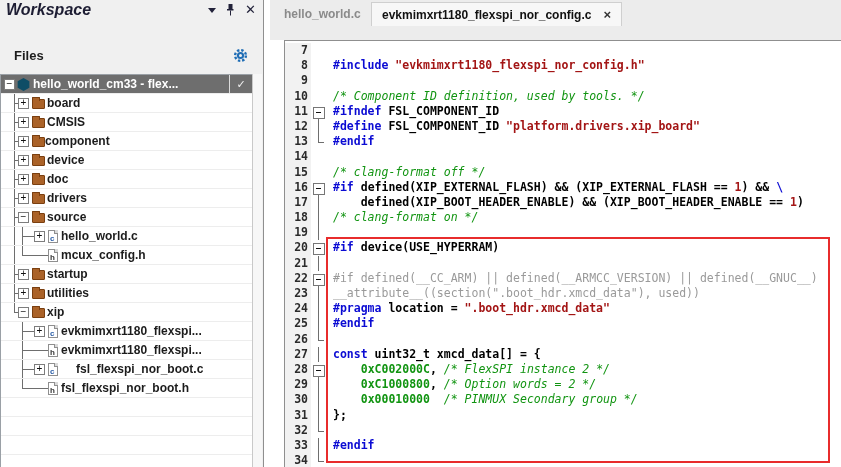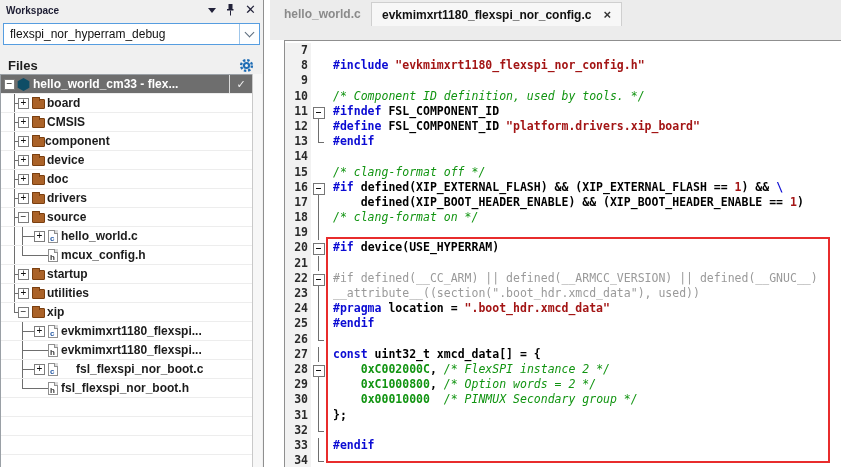--- a/index.html
+++ b/index.html
@@ -5,38 +5,38 @@
   * { margin:0; padding:0; box-sizing:border-box; }
   html,body { width:841px; height:467px; overflow:hidden; background:#fff;
               font-family:"Liberation Sans","DejaVu Sans",sans-serif; }
   .app { position:relative; width:841px; height:467px; background:#fff; }
 
   
   .left-panel { position:absolute; left:0; top:0; width:264px; height:467px;
                 background:#f0f0f0; border-right:1px solid #8f8f8f; }
   .panel-titlebar { position:absolute; left:0; top:0; right:1px; height:20px;
                     display:flex; align-items:center; padding:0 6px; background:#f0f0f0; }
-  .panel-title { font-size:10px; font-weight:700; color:#1d1d33; flex:1; }
+  .panel-title { font-size:16px; font-weight:700; color:#1d1d33; flex:1;font-style:italic; }
   .tb-icons { display:flex; align-items:center; gap:10px; }
   .tri-down { width:0; height:0; border-left:4px solid transparent; border-right:4px solid transparent;
               border-top:5px solid #22223a; }
   .pin-icon svg { display:block; }
   .x-icon { font-size:13px; font-weight:700; color:#22223a; line-height:12px; }
 
   .combo { position:absolute; left:3px; top:23px; width:257px; height:22px; background:#fff;
            border:1px solid #569de0; display:flex; align-items:center; }
   .combo-text { flex:1; font-size:12px; color:#111; padding-left:6px;
                 white-space:nowrap; overflow:hidden; }
   .combo-btn { width:20px; height:100%; border-left:1px solid #9fc6ea; background:#fdfeff;
                display:flex; align-items:center; justify-content:center; }
   .chev { width:7px; height:7px; border-right:1.6px solid #5a6b7c; border-bottom:1.6px solid #5a6b7c;
           transform:rotate(45deg); margin-top:-3px; }
 
   .files-header { position:absolute; left:0; top:48px; right:1px; height:25px;
-                  display:flex; align-items:flex-end; padding:0 8px; }
+                  display:flex; align-items:flex-start; padding:0 14px; }
   .files-label { font-size:13px; font-weight:700; color:#1c1c1c; flex:1; }
   .gear-icon svg { display:block; }
 
   .tree { position:absolute; left:0; top:74px; bottom:0; width:253px; background:#fff;
           border:1px solid #9aa0a6; border-bottom:none; overflow:hidden; }
   .tree-row { position:relative; height:19px; border-bottom:1px solid #ededed;
               font-size:12px; font-weight:600; color:#1c1c1c; }
   .tree-row.selected { background:#6e6e6e; color:#fff; }
   .t-label { position:absolute; top:0; height:18px; line-height:18px; white-space:nowrap; }
   .rail { position:absolute; width:0; border-left:1px solid #6e6e6e; }
@@ -121,26 +121,20 @@
         <span class="pin-icon">
           <svg width="9" height="12" viewBox="0 0 9 12">
               <path d="M2.5 0h4v5h1v1.5H1V5h1.5z" fill="#22223a"></path>
               <rect x="4" y="6.5" width="1" height="5" fill="#22223a"></rect>
             </svg>
         </span>
         <span class="x-icon">✕</span>
       </span>
     </div>
 
-    <div class="combo">
-      <span class="combo-text">flexspi_nor_hyperram_debug</span>
-      <span class="combo-btn">
-        <span class="chev"></span>
-      </span>
-    </div>
 
     <div class="files-header">
       <span class="files-label">Files</span>
       <span class="gear-icon">
         <svg width="15" height="15" viewBox="0 0 15 15">
           <circle cx="7.5" cy="7.5" r="5.4" fill="none" stroke="#1f6db5" stroke-width="2.4" stroke-dasharray="2.4 1.85"></circle>
           <circle cx="7.5" cy="7.5" r="3.6" fill="#1f6db5"></circle>
           <circle cx="7.5" cy="7.5" r="1.5" fill="#f0f0f0"></circle>
         </svg>
       </span>

